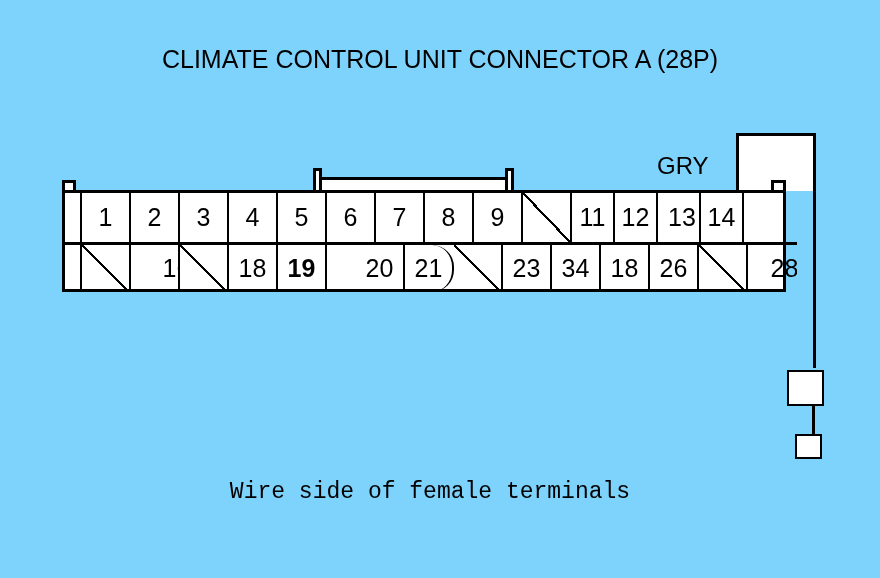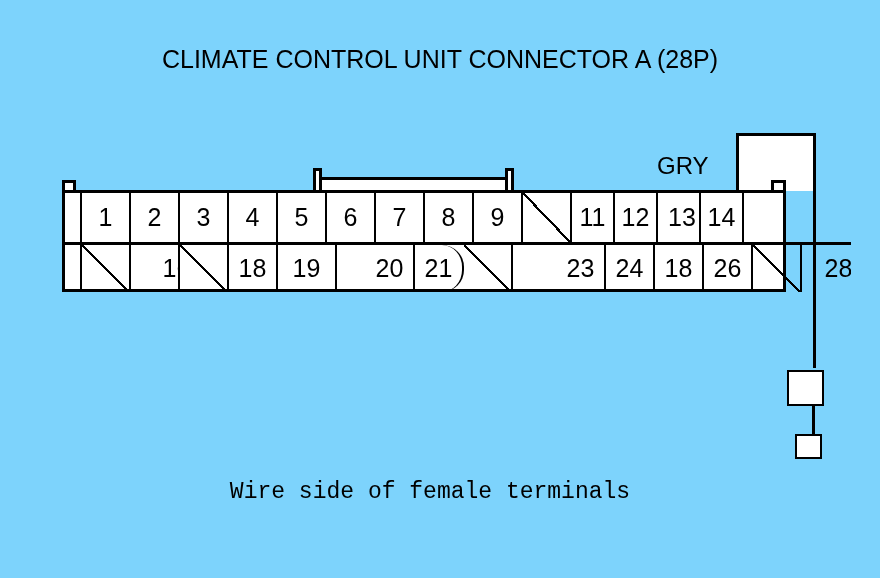--- a/index.html
+++ b/index.html
@@ -247,26 +247,26 @@
         <div class="cell" style="width: 43px; padding-left: 7px;">13</div>
         <div class="cell" style="width: 43px;">14</div>
         <div class="cell end" style="width: 26px;"></div>
       </div>
     <div class="row" id="row-bottom">
         <div class="cell" style="width: 17px;"></div>
         <div class="cell slash" style="width: 49px;"></div>
         <div class="cell" style="width: 49px; padding-left: 44px;">16</div>
         <div class="cell slash" style="width: 49px;"></div>
         <div class="cell" style="width: 49px;">18</div>
-        <div class="cell" style="width: 59px;">19</div>
+        <div class="cell" style="width: 49px; font-weight: bold;">19</div>
         <div class="cell" style="width: 49px; margin-left: 29px;">20</div>
         <div class="cell" style="width: 49px; border-radius: 22px;">21</div>
         <div class="cell slash" style="width: 49px;"></div>
-        <div class="cell" style="width: 49px; margin-left: 44px;">23</div>
-        <div class="cell" style="width: 49px;">24</div>
+        <div class="cell" style="width: 49px;">23</div>
+        <div class="cell" style="width: 49px;">34</div>
         <div class="cell" style="width: 49px;">18</div>
         <div class="cell" style="width: 49px;">26</div>
         <div class="cell slash" style="width: 49px;"></div>
         <div class="cell end" style="width: 49px;">28</div>
       </div>
   </div>
 
   <div class="caption">Wire side of female terminals</div>
 
 </div>

